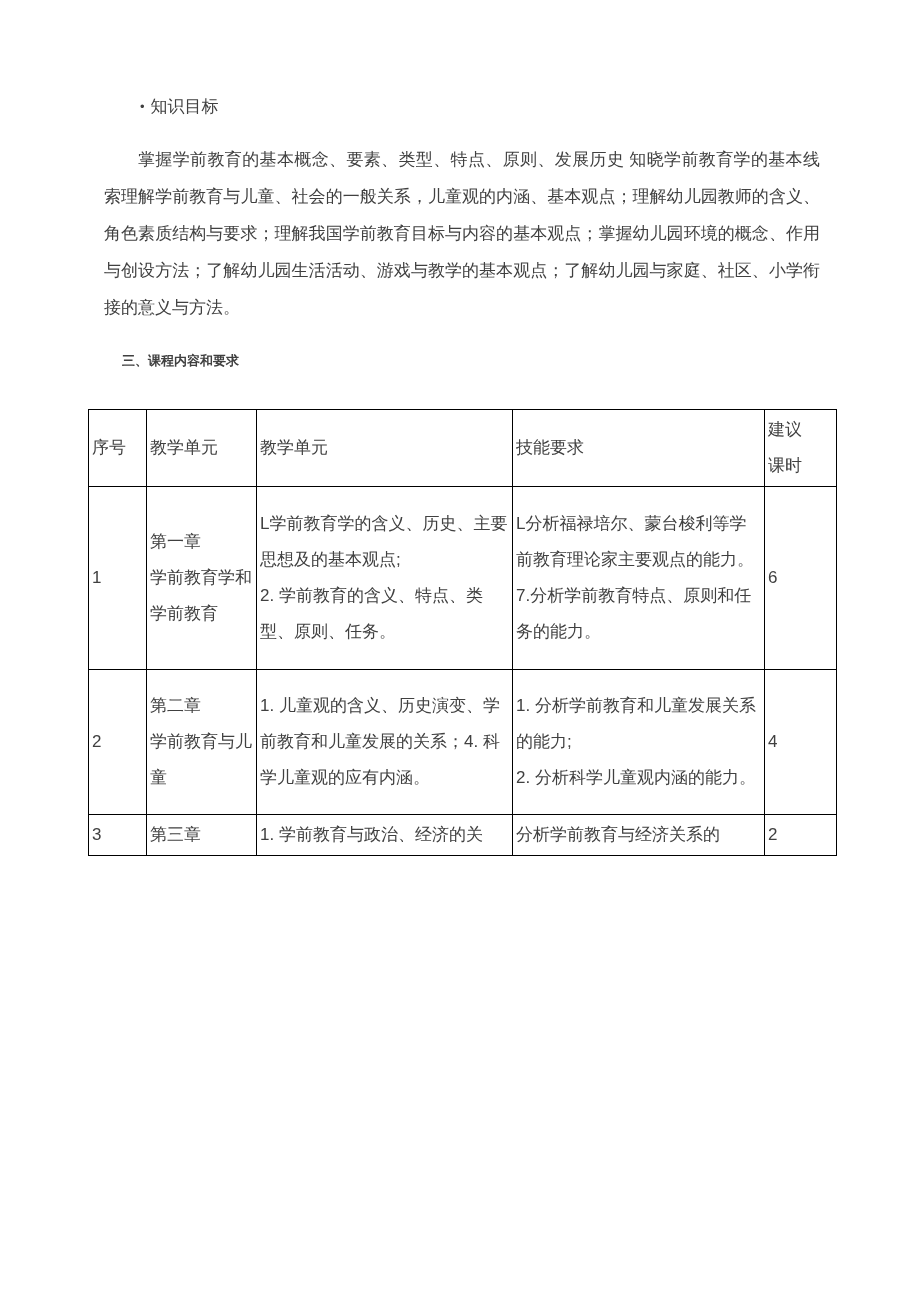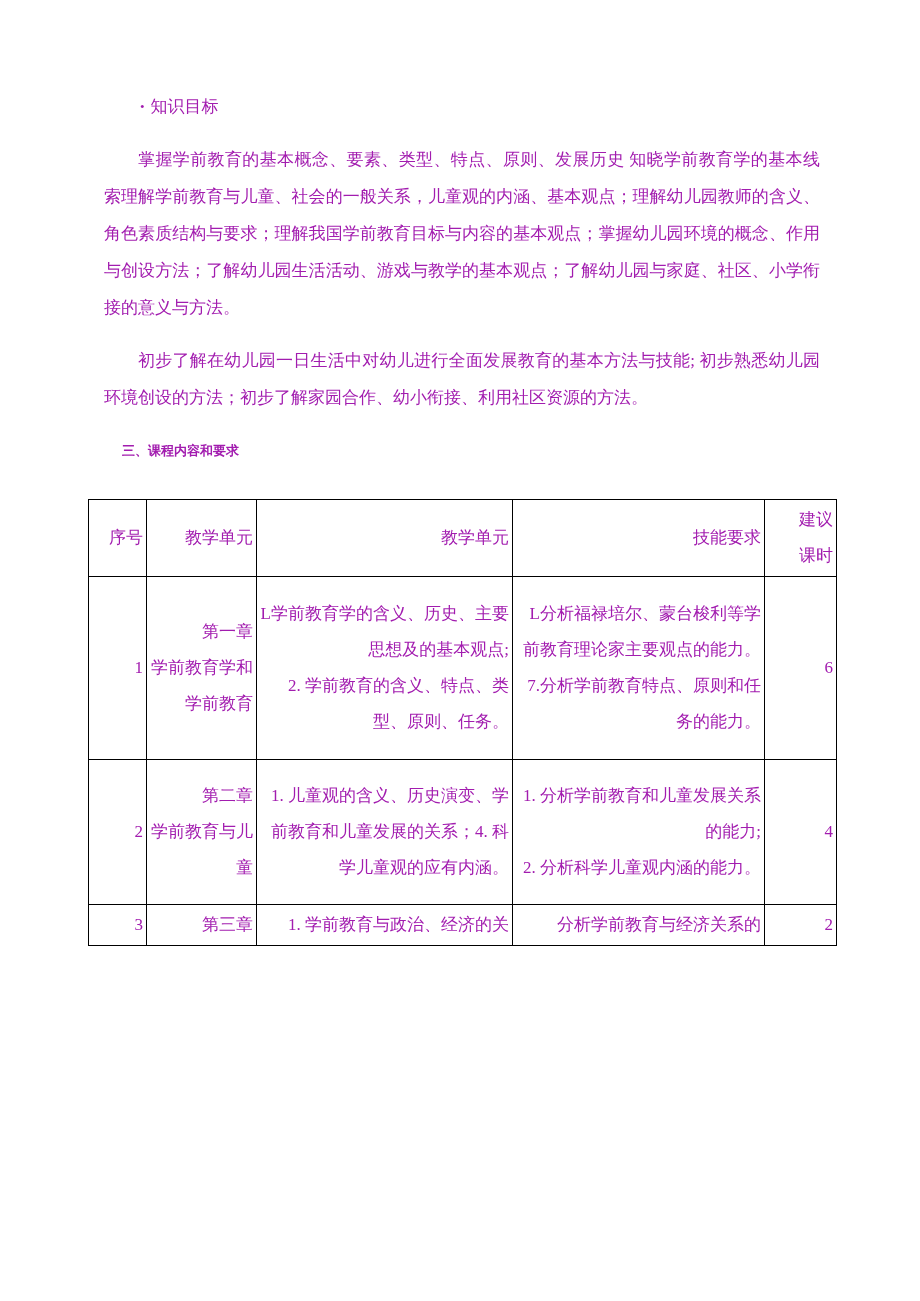--- a/index.html
+++ b/index.html
@@ -1,22 +1,22 @@
 <!DOCTYPE html>
 <html><head>
 <meta charset="utf-8">
 <style>
   html, body { margin:0; padding:0; background:#ffffff; }
   .page {
     position:relative;
     width:920px;
     height:1111px;
     background:#ffffff;
-    color:#a21caf;
-    font-family:Liberation Serif, serif;
+    color:#404040;
+    font-family:Liberation Sans, sans-serif;
     overflow:hidden;
     box-sizing:border-box;
   }
   .content {
     padding:88px 84px 0 88px;
     box-sizing:border-box;
   }
   .bullet-line {
     font-size:17px;
     line-height:37px;
@@ -46,21 +46,21 @@
   table.course-table {
     border-collapse:collapse;
     table-layout:fixed;
     width:748px;
     margin-top:30px;
   }
   table.course-table th,
   table.course-table td {
     border:1px solid #000000;
     font-weight:normal;
-    text-align:right;
+    text-align:left;
     vertical-align:middle;
     font-size:17px;
     line-height:36px;
     padding:2px 3px;
     white-space:pre-line;
     overflow:hidden;
     box-sizing:border-box;
   }
   tr.row-header { height:72px; }
   tr.row-1 { height:183px; }
@@ -77,21 +77,20 @@
 <body>
 
 <div class="page">
   <div class="content">
 
     <p class="bullet-line"><span class="bullet-marker">•</span><span>知识目标</span></p>
 
     <p class="body-para">掌握学前教育的基本概念、要素、类型、特点、原则、发展历史 知晓学前教育学的基本线索理解学前教育与儿童、社会的一般关系，儿童观的内涵、基本观点；理解幼儿园教师的含义、角色素质结构与要求；理解我国学前教育目标与内容的基本观点；掌握幼儿园环境的概念、作用与创设方法；了解幼儿园生活活动、游戏与教学的基本观点；了解幼儿园与家庭、社区、小学衔接的意义与方法。</p>
 
 
-    <p class="body-para">初步了解在幼儿园一日生活中对幼儿进行全面发展教育的基本方法与技能; 初步熟悉幼儿园环境创设的方法；初步了解家园合作、幼小衔接、利用社区资源的方法。</p>
 
     <p class="section-heading">三、课程内容和要求</p>
 
 
     <table class="course-table">
       <colgroup>
         <col class="c-no">
         <col class="c-unit">
         <col class="c-knowledge">
         <col class="c-skill">

